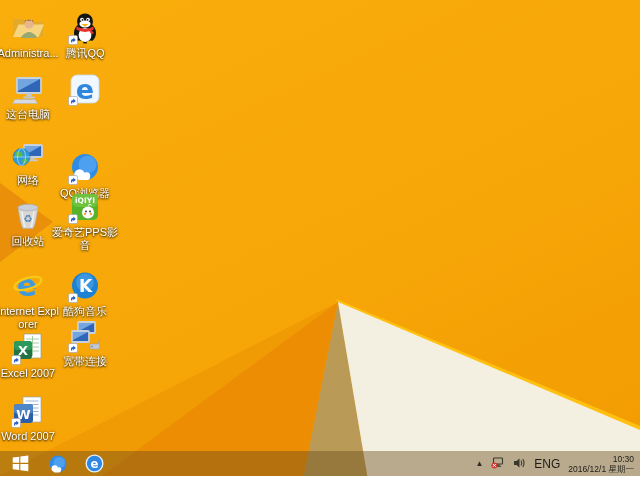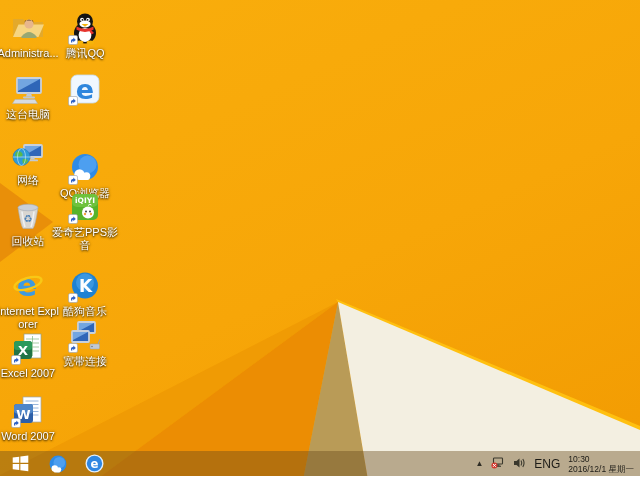--- a/index.html
+++ b/index.html
@@ -38,21 +38,21 @@
     background:var(--c-taskbar,rgba(105,75,28,.42));
     display:flex;align-items:center;
   }
   .tb-btn{height:25px;display:flex;align-items:center;justify-content:center;}
   .tb-start{width:40px;}
   .tb-app{width:36px;}
   .tb-spacer{flex:1;}
   .tray{display:flex;align-items:center;gap:8px;padding-right:6px;height:25px;}
   .tray-arrow{font-size:8px;color:#2e2c24;line-height:25px;}
   .tray-text{font-size:12px;color:#1d1c17;}
-  .clock{font-size:8.5px;line-height:10px;color:#1d1c17;text-align:left;white-space:nowrap;}
+  .clock{font-size:8.5px;line-height:10px;color:#1d1c17;text-align:right;white-space:nowrap;}
 </style>
 </head>
 <body>
 
 <div class="desktop">
 
   <div class="wp wp-base"></div>
   <div class="facet f-left-wedge"></div>
   <div class="facet f-mid"></div>
   <div class="facet f-deep"></div>

